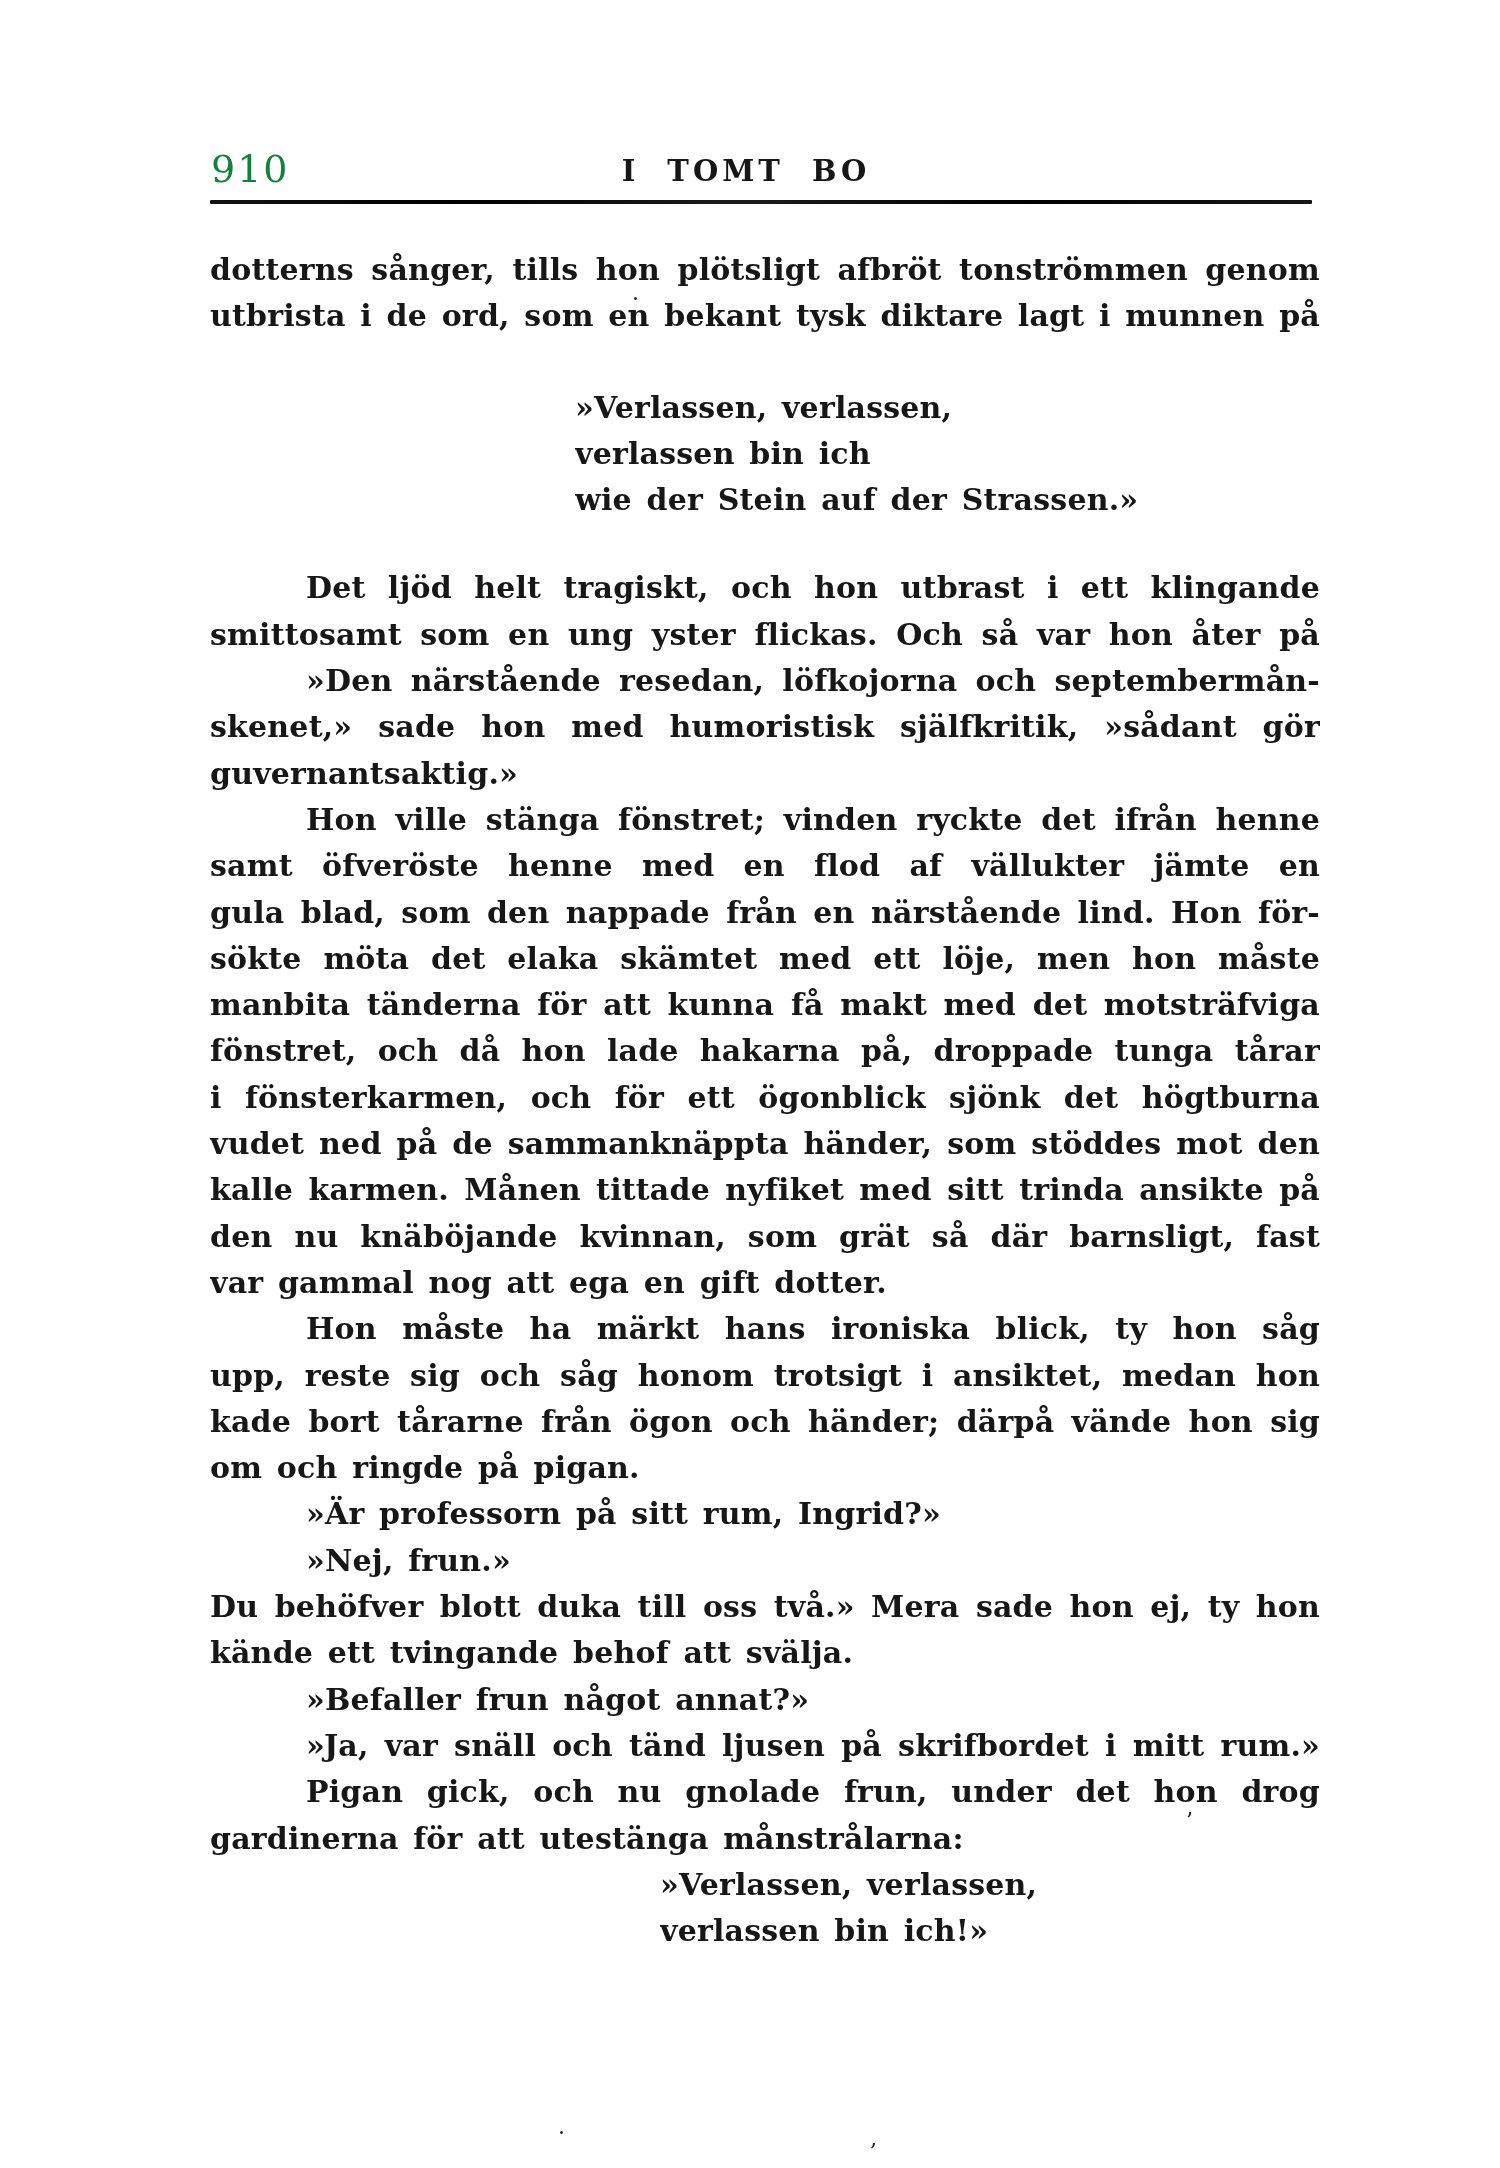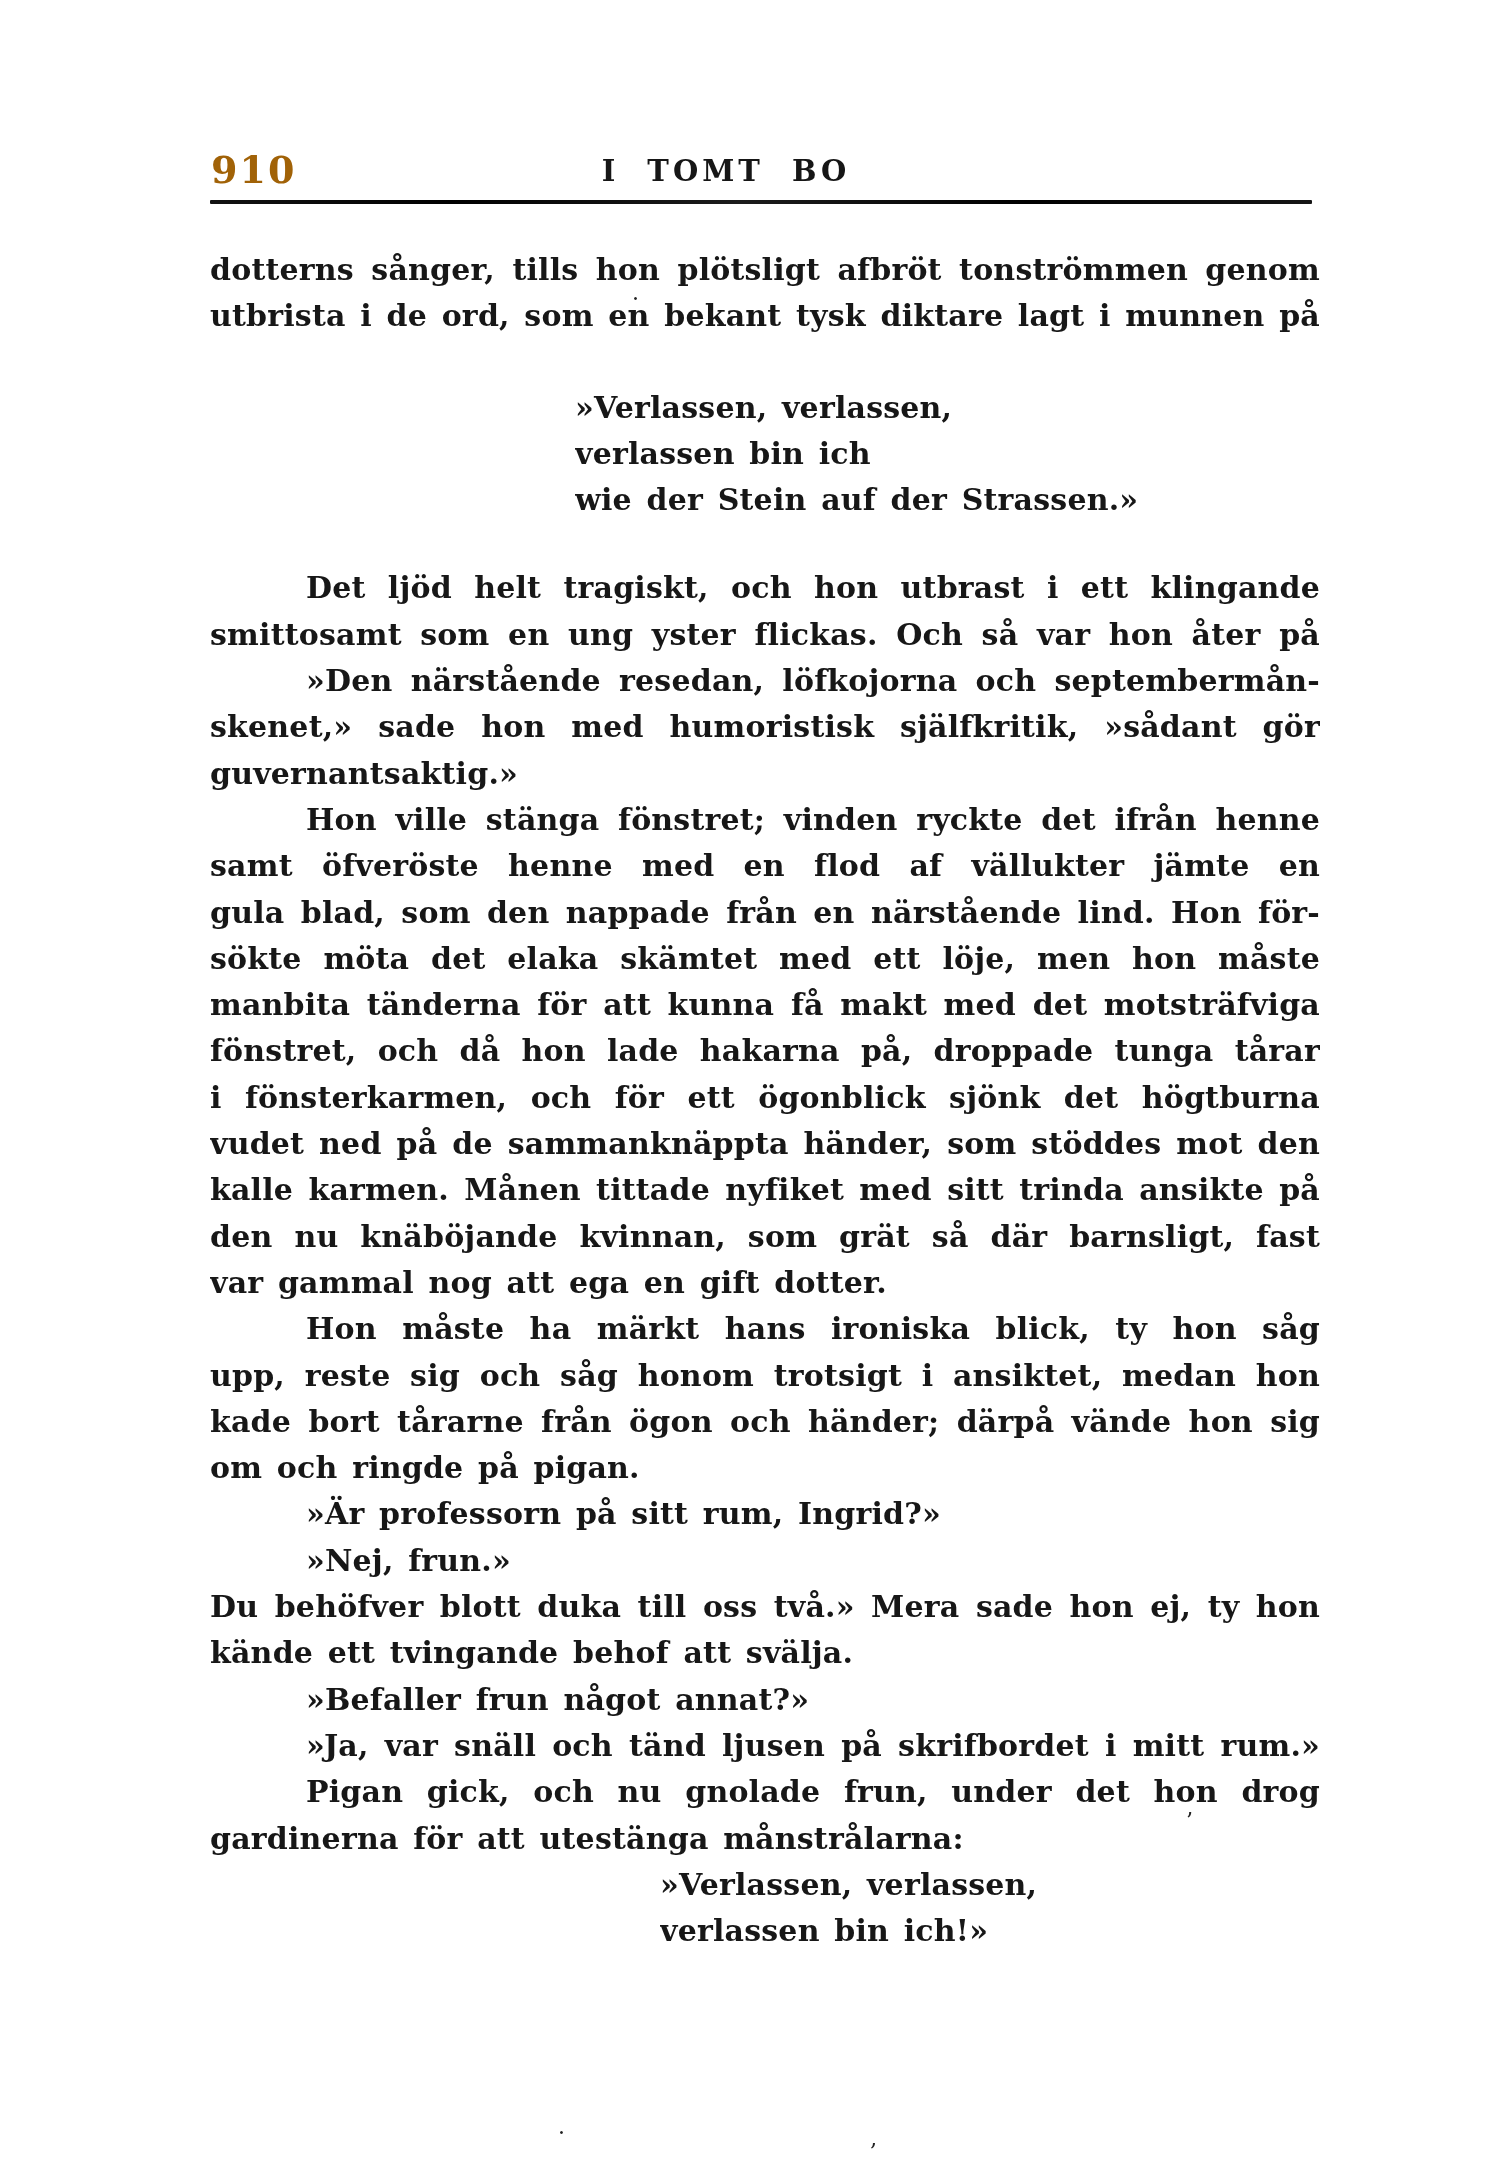--- a/index.html
+++ b/index.html
@@ -15,27 +15,27 @@
     font-family: "DejaVu Serif", serif;
     color: #1a1a1a;
     overflow: hidden;
   }
   
   .page-number {
     position: absolute;
     left: 211px;
     top: 147px;
     font-size: 38px;
-    font-weight: 700;
+    font-weight: 400;
     letter-spacing: 2px;
-    color: #a16207;
+    color: #15803d;
   }
   .running-title {
     position: absolute;
-    left: 200px;
+    left: 220px;
     top: 154px;
     width: 1052px;
     text-align: center;
     font-size: 29px;
     font-weight: 700;
     letter-spacing: 4px;
     word-spacing: 14px;
     color: #161616;
   }
   .header-rule {

